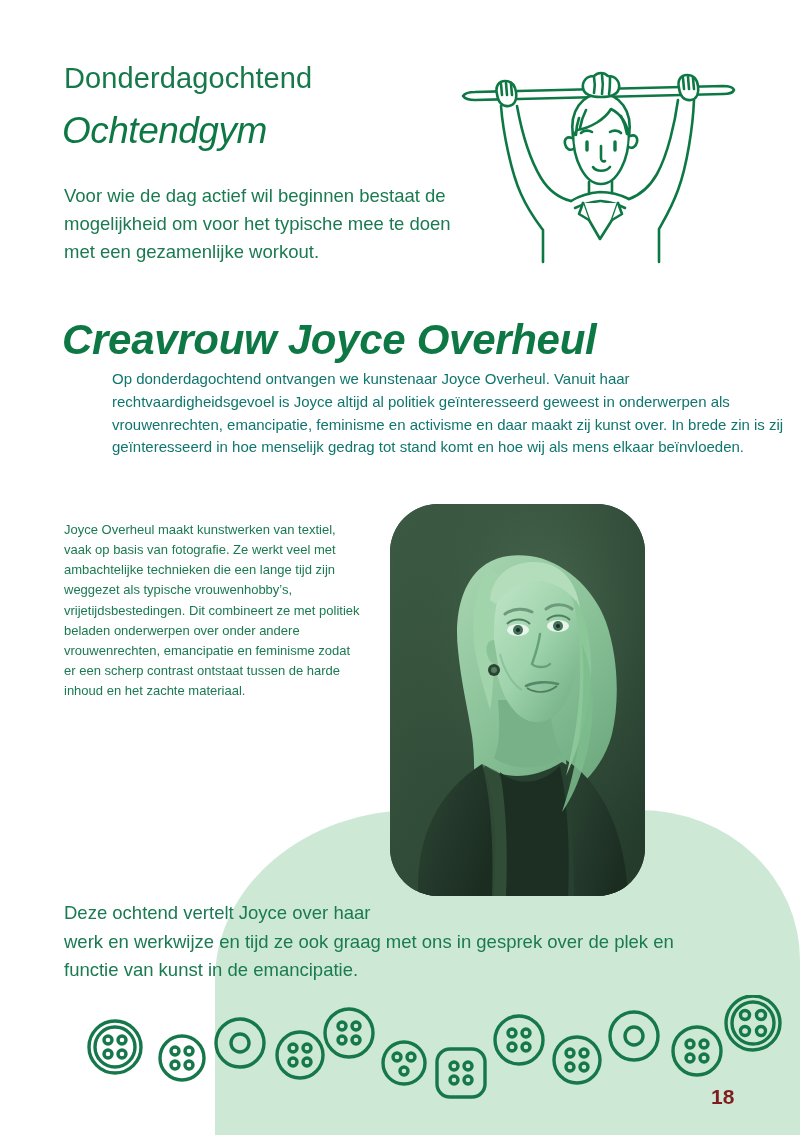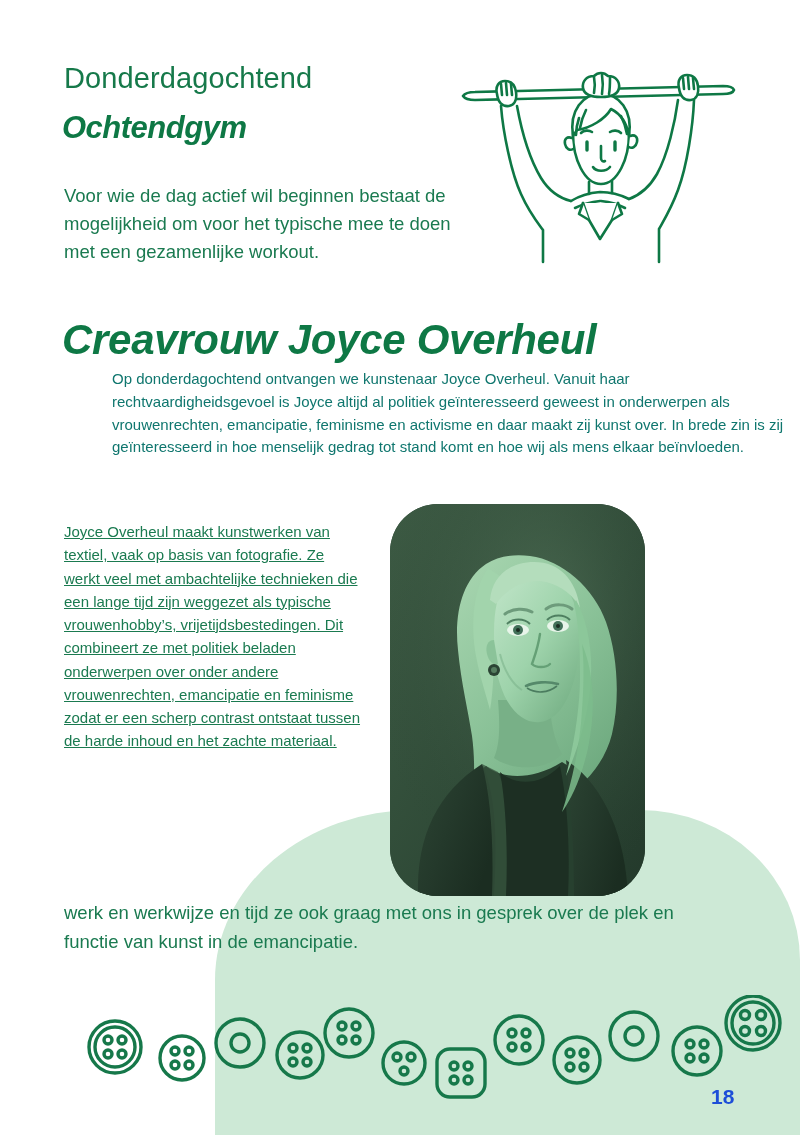--- a/index.html
+++ b/index.html
@@ -42,22 +42,22 @@
     font-size: 29px;
     line-height: 1.15;
     color: #16794a;
     letter-spacing: 0.1px;
     z-index: 3;
   }
   .title-main {
     position: absolute;
     left: 62px;
     top: 110px;
-    font-size: 31px;
-    font-weight: bold;
+    font-size: 37px;
+    font-weight: normal;
     font-style: italic;
     color: #0e7845;
     letter-spacing: -0.5px;
     z-index: 3;
   }
   .intro {
     position: absolute;
     left: 64px;
     top: 182px;
     width: 420px;
@@ -87,25 +87,24 @@
     line-height: 1.52;
     color: #0f766e;
     z-index: 3;
     margin-left: 48px;
   }
   .body-col {
     position: absolute;
     left: 64px;
     top: 520px;
     width: 300px;
-    font-size: 15px;
+    font-size: 13px;
     line-height: 1.55;
     color: #1a7a50;
     z-index: 3;
-    text-decoration: underline;
   }
   .body-bottom {
     position: absolute;
     left: 64px;
     top: 899px;
     width: 690px;
     font-size: 18.5px;
     line-height: 1.55;
     color: #1a7a50;
     z-index: 3;
@@ -148,21 +147,21 @@
   }
   .buttons svg { display: block; width: 100%; height: 100%; }
 
   
   .pagenum {
     position: absolute;
     left: 711px;
     top: 1085px;
     font-size: 21px;
     font-weight: bold;
-    color: #1d4ed8;
+    color: #7f1d1d;
     z-index: 4;
   }
 </style>
 </head>
 <body>
 
 <div class="page">
 
   <div class="blob"></div>
 
@@ -316,20 +315,21 @@
 
       <path d="M104 136 C 98 136, 95 142, 97 150 C 99 158, 104 162, 108 160" fill="#8bc399"></path>
       <circle cx="104" cy="166" r="6" fill="#2b4434"></circle>
       <circle cx="104" cy="166" r="3" fill="#567e60"></circle>
 
       <path d="M110 150 C 114 166, 122 180, 132 186" stroke="#7db48c" stroke-width="2" fill="none" opacity="0.6"></path>
     </svg>
   </div>
 
   <div class="body-bottom">
+    <span class="ln">Deze ochtend vertelt Joyce over haar</span>
     <span class="ln">werk en werkwijze en tijd ze ook graag met ons in gesprek over de plek en</span>
     <span class="ln">functie van kunst in de emancipatie.</span>
   </div>
 
   <div class="buttons">
     <svg viewBox="0 0 800 110" xmlns="http://www.w3.org/2000/svg" fill="none" stroke="#16784a" stroke-width="3.4">
 
       <g>
         <circle cx="115" cy="52" r="26"></circle>
         <circle cx="115" cy="52" r="20"></circle>

